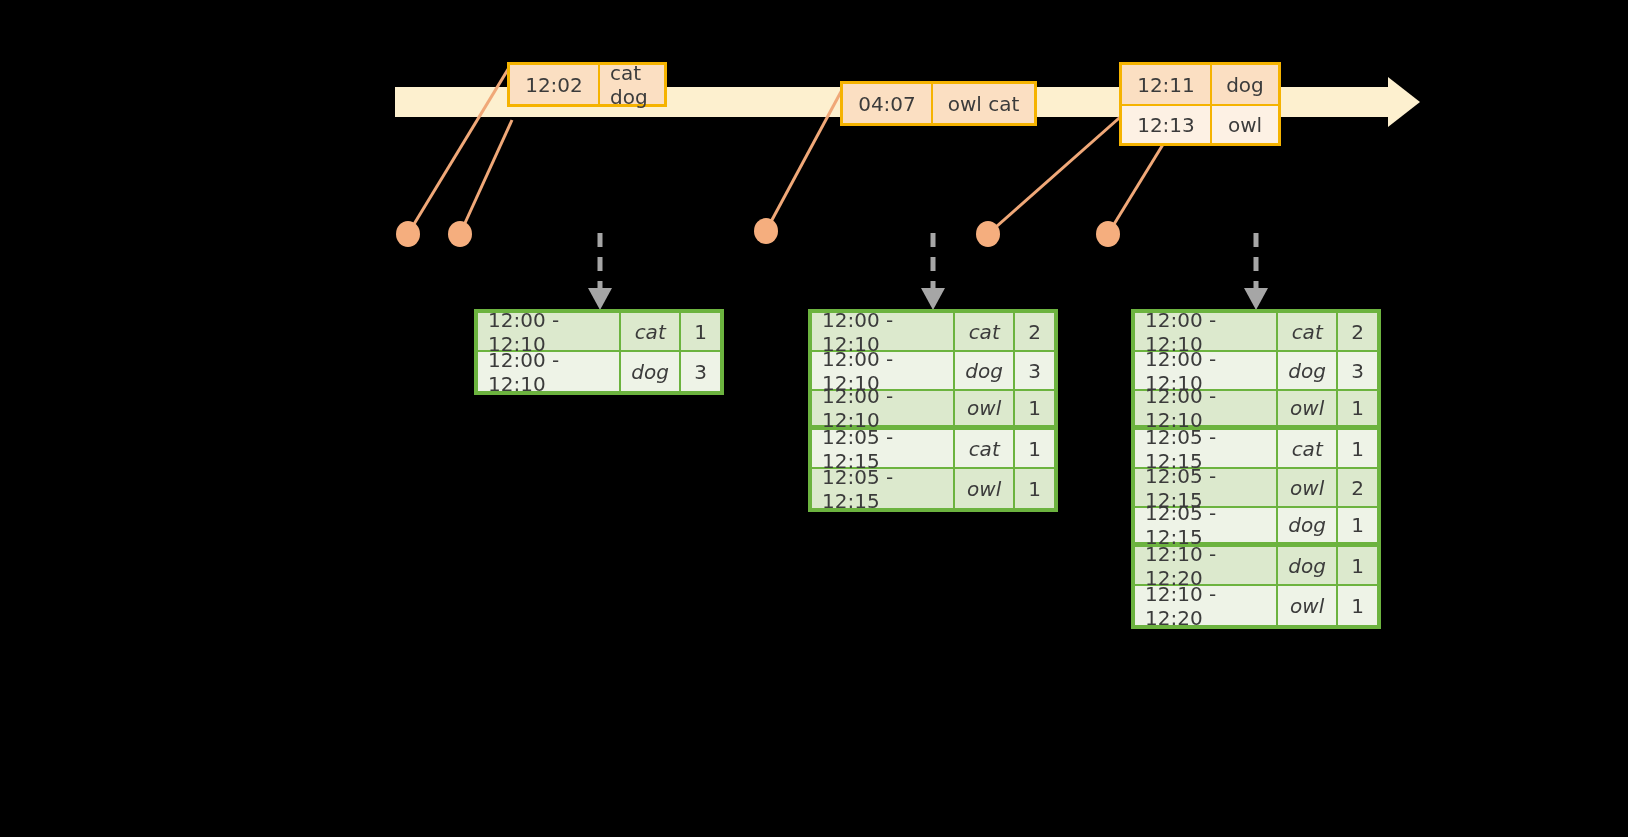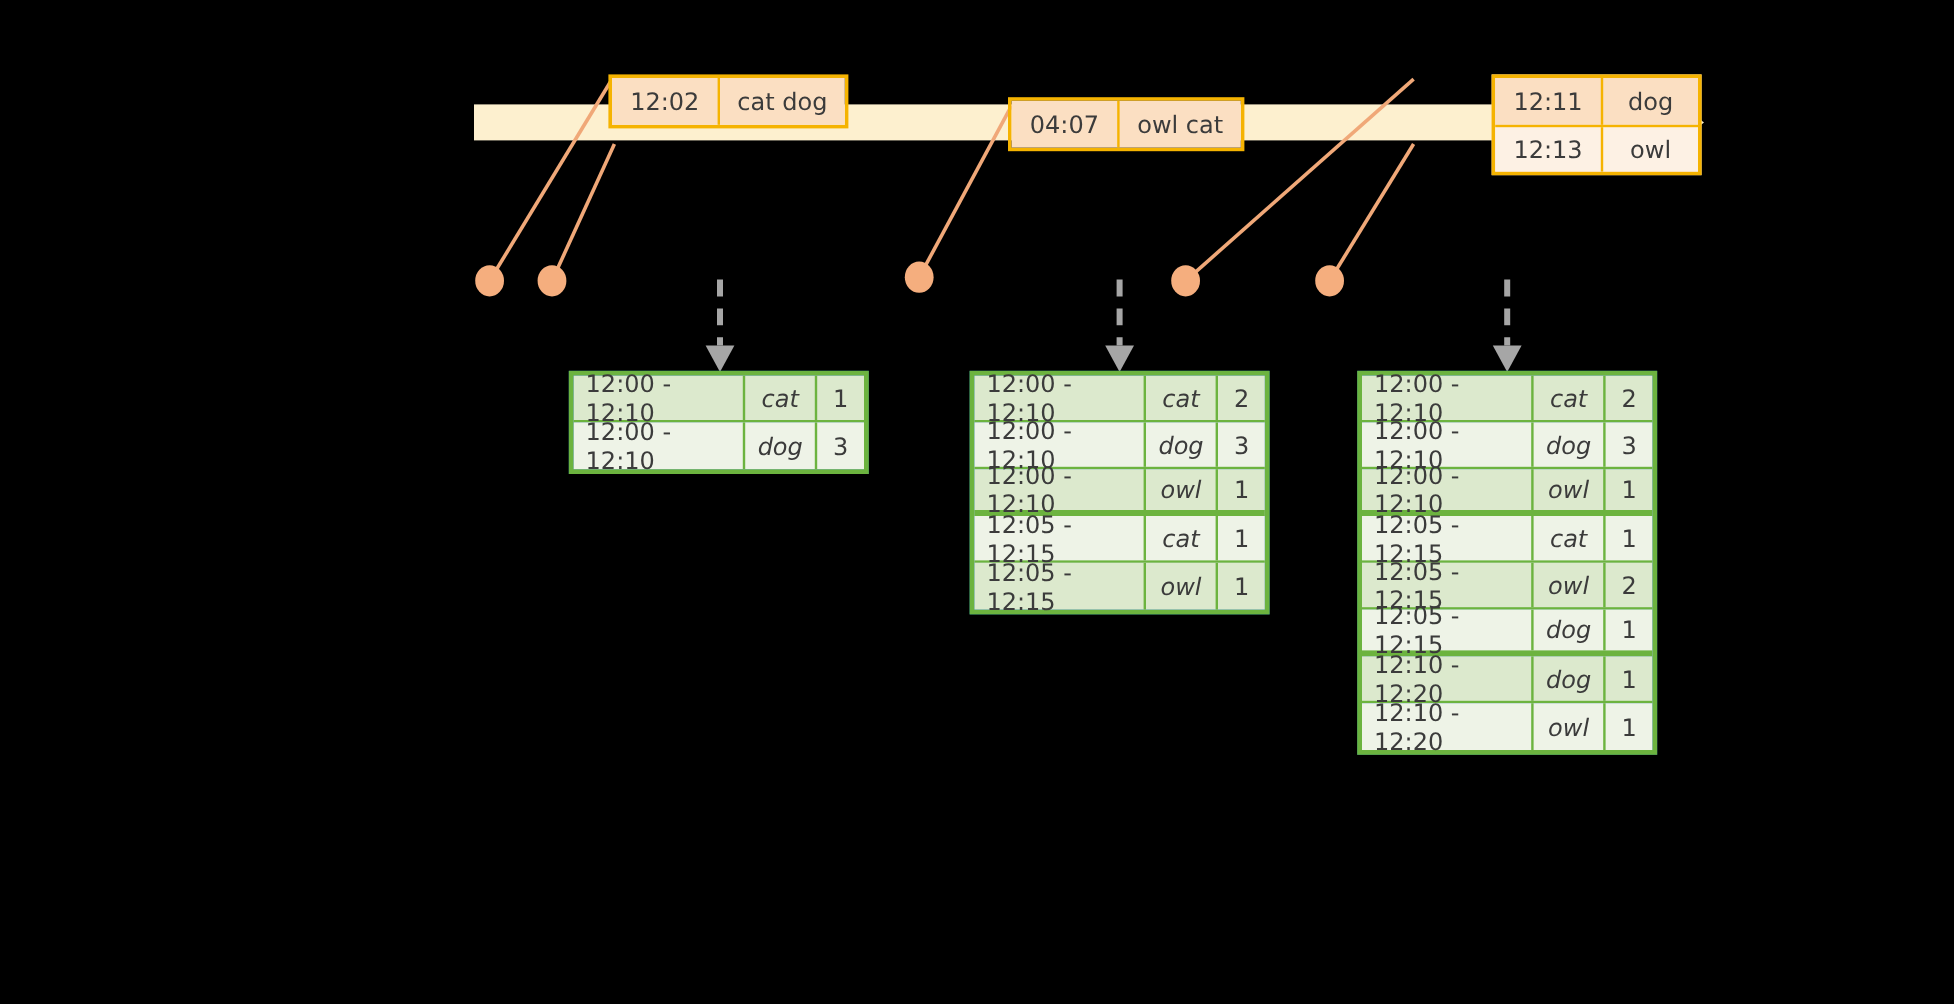--- a/index.html
+++ b/index.html
@@ -64,39 +64,39 @@
     display: flex;
     align-items: center;
     justify-content: center;
     font-size: 20px;
     color: #3b3b3b;
     border-left: 2px solid #f5b301;
     box-sizing: border-box;
     padding: 0 10px;
   }
 
-  #event-box-1 { left: 507px; top: 62px; width: 200px; }
+  #event-box-1 { left: 507px; top: 62px; width: 160px; }
   #event-box-2 { left: 840px; top: 81px; width: 197px; }
-  #event-box-3 { left: 1243px; top: 62px; width: 175px; }
+  #event-box-3 { left: 1119px; top: 62px; width: 162px; }
 
   
   #connectors {
     position: absolute;
     left: 0; top: 0;
     width: 1628px;
     height: 837px;
     pointer-events: none;
   }
 
   
   .result-table {
     position: absolute;
     border: 4px solid #6cb33f;
     box-sizing: border-box;
-    background: #0369a1;
+    background: #5eead4;
   }
   .res-row {
     display: flex;
     height: 39px;
     box-sizing: border-box;
     border-bottom: 2px solid #6cb33f;
   }
   .res-row:last-child { border-bottom: none; }
   .res-row.group-end { border-bottom: 5px solid #6cb33f; }
   .res-row.shade-a { background: #dce9cd; }

